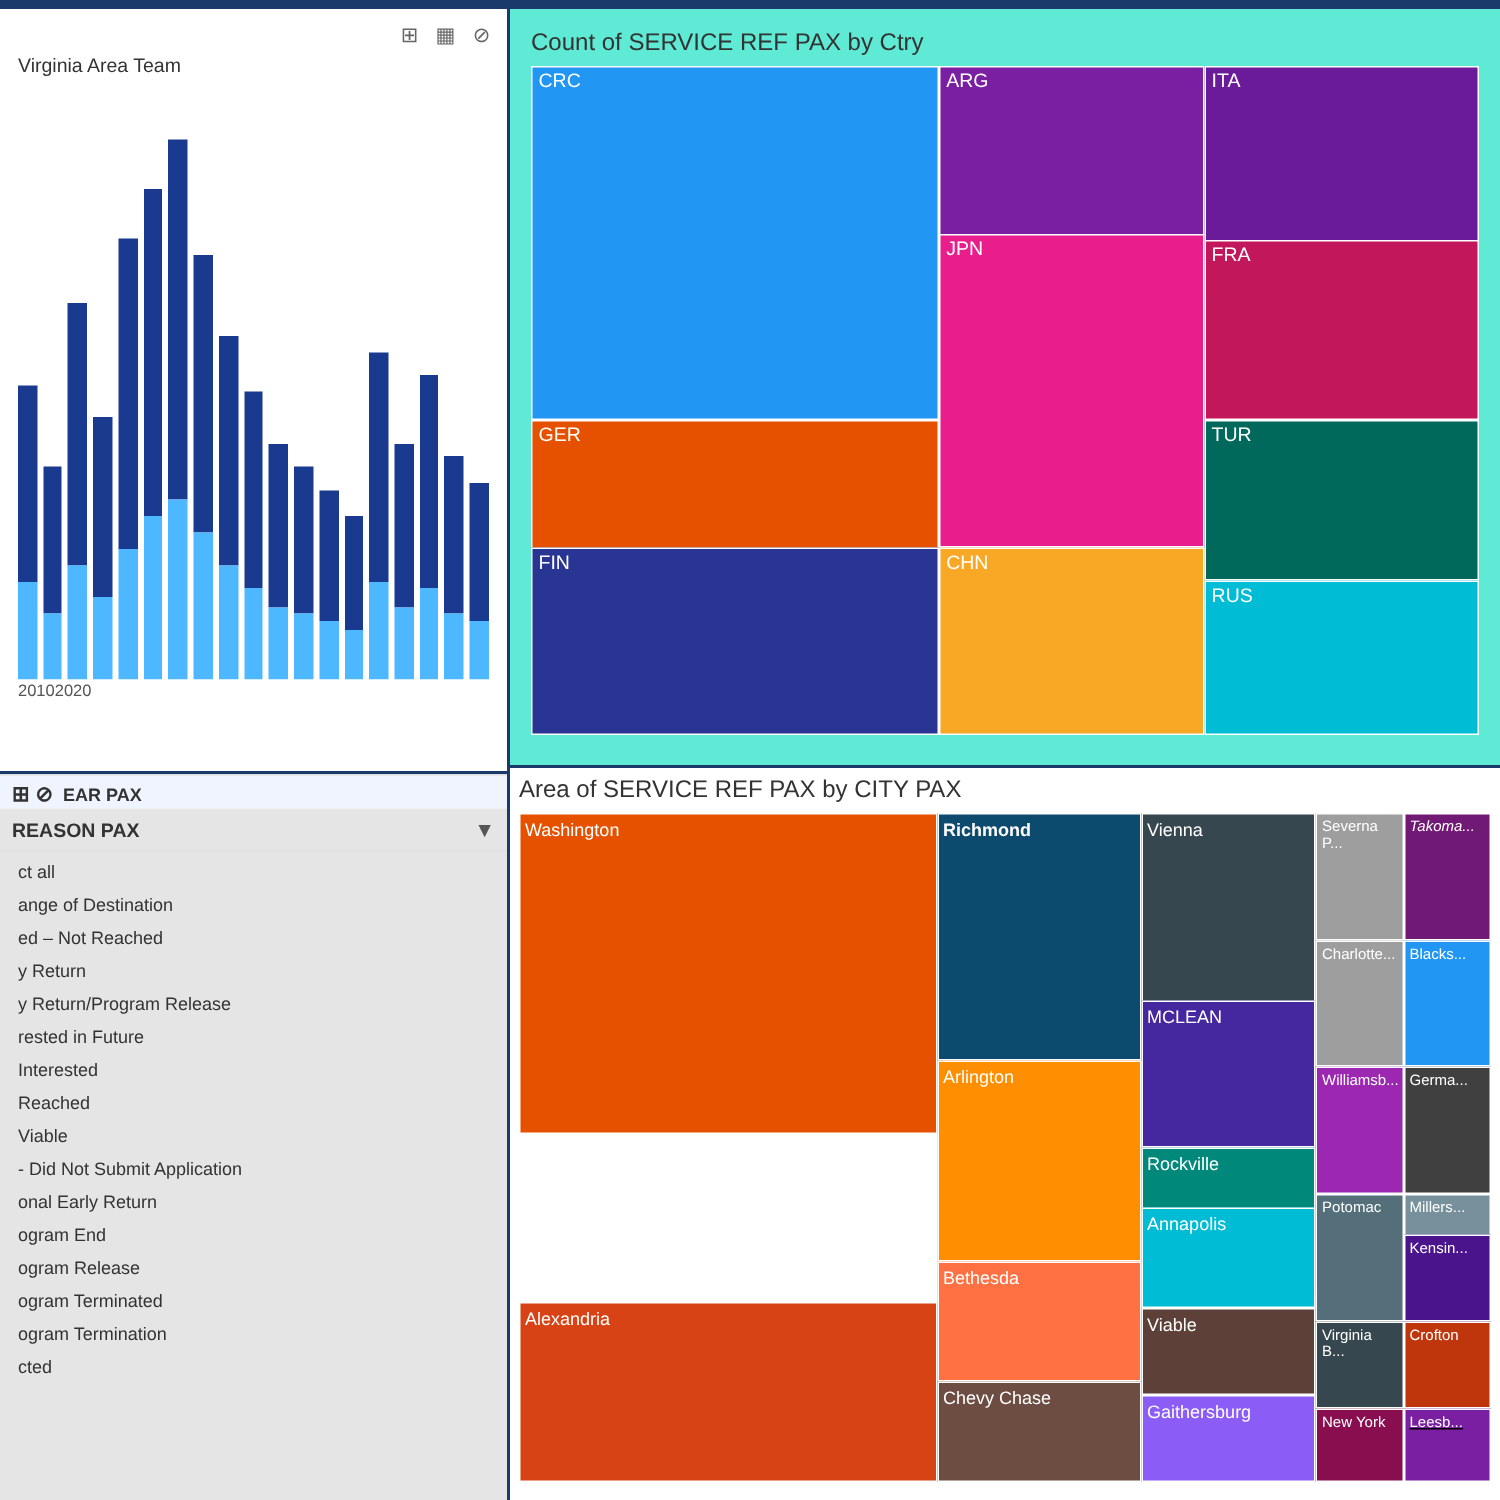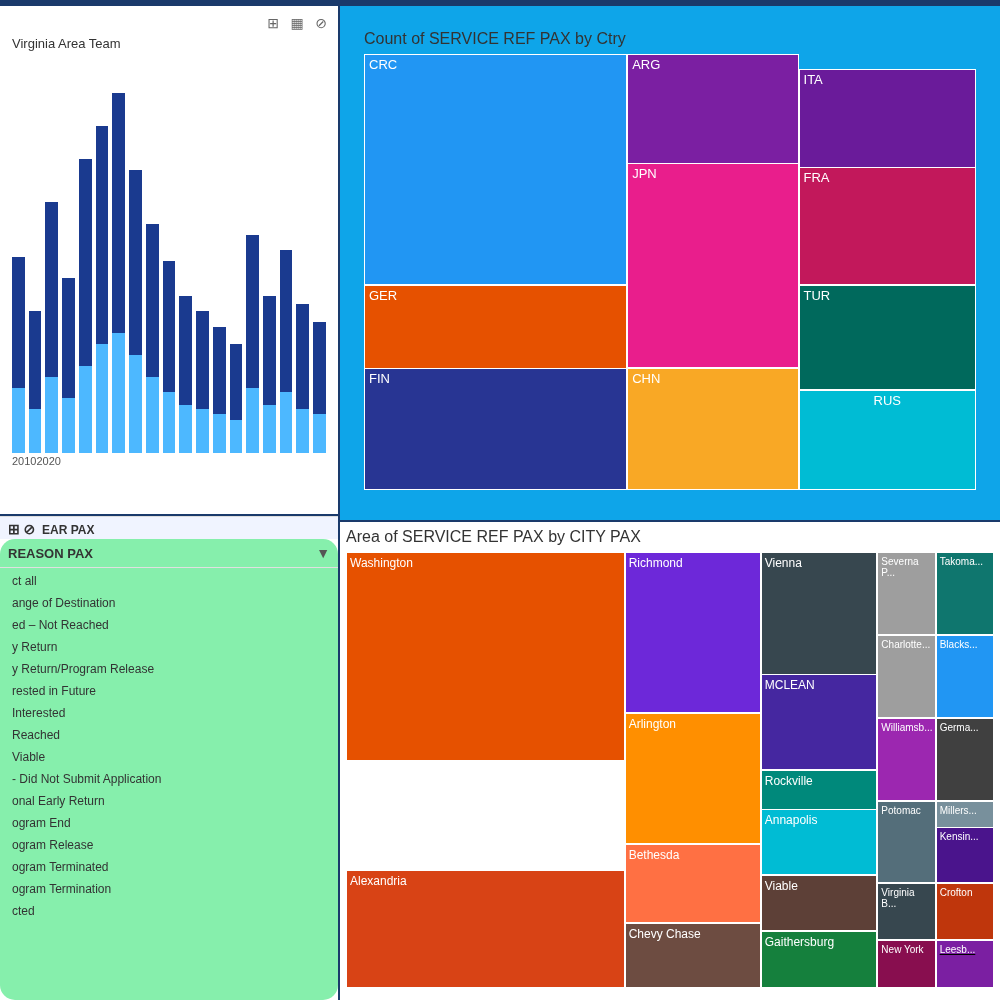--- a/index.html
+++ b/index.html
@@ -19,32 +19,32 @@
 
     .chart-title { font-size: 13px; color: #333; font-weight: 500; margin-bottom: 2px; padding-left: 4px; }
 
     .bar-chart-area { position: relative; height: 400px; display: flex; align-items: flex-end; padding: 0 4px; gap: 4px; overflow: hidden; }
 
     .x-axis { display: flex; padding: 2px 4px 0 4px; font-size: 11px; color: #555; }
 
     .chart-label { font-size: 12px; font-weight: 600; color: #333; padding: 4px 8px 2px 8px; background: #f0f4ff; border-top: 1px solid #ddd; }
 
     
-    .filter-section { flex: 1; overflow: hidden; display: flex; flex-direction: column; background: #86efac; border-radius: 15px; }
+    .filter-section { flex: 1; overflow: hidden; display: flex; flex-direction: column; background: #e5e5e5; }
     .filter-header { display: flex; justify-content: space-between; align-items: center; padding: 6px 8px; border-bottom: 1px solid #e0e0e0; }
     .filter-title { font-size: 13px; font-weight: 600; color: #333; }
     .filter-dropdown-icon { font-size: 14px; color: #555; cursor: pointer; }
     .filter-list { overflow-y: auto; flex: 1; padding: 2px 0; }
     .filter-item { padding: 4px 12px; font-size: 12px; color: #333; cursor: pointer; white-space: nowrap; overflow: hidden; text-overflow: ellipsis; }
 
     
     .right-panel { flex: 1; display: flex; flex-direction: column; }
 
     
-    .treemap-section { flex: 1; border-bottom: 2px solid #1a3a6b; padding: 24px; background: #0ea5e9; position: relative; }
+    .treemap-section { flex: 1; border-bottom: 2px solid #1a3a6b; padding: 14px; background: #5eead4; position: relative; }
     .treemap-title { font-size: 16px; font-weight: 400; color: #333; margin-bottom: 6px; }
 
     .treemap-container { position: relative; width: 100%; height: calc(100% - 30px); }
 
     
     .treemap-section2 { flex: 1; padding: 6px; background: #fff; position: relative; }
 
     .tm-label { color: #fff; font-size: 13px; font-weight: 400; padding: 4px; line-height: 1.2; }
 
   </style>
@@ -182,47 +182,47 @@
 
   </div>
 
   <div class="right-panel">
 
     <div class="treemap-section">
       <div class="treemap-title">Count of SERVICE REF PAX by Ctry</div>
       <div class="treemap-container" id="treemap1-render">
           <div style="position: absolute; left: 0%; top: 0%; width: 43%; height: 53%; background: rgb(33, 150, 243); border: 1px solid rgb(255, 255, 255);"><span class="tm-label">CRC</span></div>
           <div style="position: absolute; left: 43%; top: 0%; width: 28%; height: 35%; background: rgb(123, 31, 162); border: 1px solid rgb(255, 255, 255);"><span class="tm-label">ARG</span></div>
-          <div style="position: absolute; left: 71%; top: 0%; width: 29%; height: 35%; background: rgb(106, 27, 154); border: 1px solid rgb(255, 255, 255); margin-top: 15px;"><span class="tm-label">ITA</span></div>
+          <div style="position: absolute; left: 71%; top: 0%; width: 29%; height: 35%; background: rgb(106, 27, 154); border: 1px solid rgb(255, 255, 255);"><span class="tm-label">ITA</span></div>
           <div style="position: absolute; left: 71%; top: 26%; width: 29%; height: 27%; background: rgb(194, 24, 91); border: 1px solid rgb(255, 255, 255);"><span class="tm-label">FRA</span></div>
           <div style="position: absolute; left: 43%; top: 25%; width: 28%; height: 47%; background: rgb(233, 30, 140); border: 1px solid rgb(255, 255, 255);"><span class="tm-label">JPN</span></div>
           <div style="position: absolute; left: 71%; top: 53%; width: 29%; height: 24%; background: rgb(0, 105, 92); border: 1px solid rgb(255, 255, 255);"><span class="tm-label">TUR</span></div>
           <div style="position: absolute; left: 0%; top: 53%; width: 43%; height: 37%; background: rgb(230, 81, 0); border: 1px solid rgb(255, 255, 255);"><span class="tm-label">GER</span></div>
           <div style="position: absolute; left: 0%; top: 72%; width: 43%; height: 28%; background: rgb(40, 53, 147); border: 1px solid rgb(255, 255, 255);"><span class="tm-label">FIN</span></div>
           <div style="position: absolute; left: 43%; top: 72%; width: 28%; height: 28%; background: rgb(249, 168, 37); border: 1px solid rgb(255, 255, 255);"><span class="tm-label">CHN</span></div>
-          <div style="position: absolute; left: 71%; top: 77%; width: 29%; height: 23%; background: rgb(0, 188, 212); border: 1px solid rgb(255, 255, 255); text-align: center;"><span class="tm-label">RUS</span></div>
+          <div style="position: absolute; left: 71%; top: 77%; width: 29%; height: 23%; background: rgb(0, 188, 212); border: 1px solid rgb(255, 255, 255);"><span class="tm-label">RUS</span></div>
         </div>
     </div>
 
     <div class="treemap-section2">
       <div class="treemap-title">Area of SERVICE REF PAX by CITY PAX</div>
       <div class="treemap-container" id="treemap2-render">
           <div style="position: absolute; left: 0%; top: 0%; width: 43%; height: 48%; background: rgb(230, 81, 0); border: 1px solid rgb(255, 255, 255); overflow: hidden;">
             <span style="color: rgb(255, 255, 255); font-size: 12px; padding: 3px; display: block; font-family: &quot;Segoe UI&quot;, Arial, sans-serif;">Washington</span>
           </div>
-          <div style="position: absolute; left: 43%; top: 0%; width: 21%; height: 37%; background: #6d28d9; border: 1px solid rgb(255, 255, 255); overflow: hidden;">
+          <div style="position: absolute; left: 43%; top: 0%; width: 21%; height: 37%; background: #0c4a6e; border: 1px solid rgb(255, 255, 255); overflow: hidden; font-weight: bold;">
             <span style="color: rgb(255, 255, 255); font-size: 12px; padding: 3px; display: block; font-family: &quot;Segoe UI&quot;, Arial, sans-serif;">Richmond</span>
           </div>
           <div style="position: absolute; left: 64%; top: 0%; width: 18%; height: 37%; background: rgb(55, 71, 79); border: 1px solid rgb(255, 255, 255); overflow: hidden;">
             <span style="color: rgb(255, 255, 255); font-size: 12px; padding: 3px; display: block; font-family: &quot;Segoe UI&quot;, Arial, sans-serif;">Vienna</span>
           </div>
           <div style="position: absolute; left: 82%; top: 0%; width: 9%; height: 19%; background: rgb(158, 158, 158); border: 1px solid rgb(255, 255, 255); overflow: hidden;">
             <span style="color: rgb(255, 255, 255); font-size: 10px; padding: 3px; display: block; font-family: &quot;Segoe UI&quot;, Arial, sans-serif;">Severna P...</span>
           </div>
-          <div style="position: absolute; left: 91%; top: 0%; width: 9%; height: 19%; background: #0f766e; border: 1px solid rgb(255, 255, 255); overflow: hidden;">
+          <div style="position: absolute; left: 91%; top: 0%; width: 9%; height: 19%; background: #701a75; border: 1px solid rgb(255, 255, 255); overflow: hidden; font-style: italic;">
             <span style="color: rgb(255, 255, 255); font-size: 10px; padding: 3px; display: block; font-family: &quot;Segoe UI&quot;, Arial, sans-serif;">Takoma...</span>
           </div>
           <div style="position: absolute; left: 64%; top: 28%; width: 18%; height: 22%; background: rgb(69, 39, 160); border: 1px solid rgb(255, 255, 255); overflow: hidden;">
             <span style="color: rgb(255, 255, 255); font-size: 12px; padding: 3px; display: block; font-family: &quot;Segoe UI&quot;, Arial, sans-serif;">MCLEAN</span>
           </div>
           <div style="position: absolute; left: 82%; top: 19%; width: 9%; height: 19%; background: rgb(158, 158, 158); border: 1px solid rgb(255, 255, 255); overflow: hidden;">
             <span style="color: rgb(255, 255, 255); font-size: 10px; padding: 3px; display: block; font-family: &quot;Segoe UI&quot;, Arial, sans-serif;">Charlotte...</span>
           </div>
           <div style="position: absolute; left: 91%; top: 19%; width: 9%; height: 19%; background: rgb(33, 150, 243); border: 1px solid rgb(255, 255, 255); overflow: hidden;">
             <span style="color: rgb(255, 255, 255); font-size: 10px; padding: 3px; display: block; font-family: &quot;Segoe UI&quot;, Arial, sans-serif;">Blacks...</span>
@@ -277,21 +277,21 @@
           </div>
           <div style="position: absolute; left: 91%; top: 63%; width: 9%; height: 13%; background: rgb(74, 20, 140); border: 1px solid rgb(255, 255, 255); overflow: hidden;">
             <span style="color: rgb(255, 255, 255); font-size: 10px; padding: 3px; display: block; font-family: &quot;Segoe UI&quot;, Arial, sans-serif;">Kensin...</span>
           </div>
           <div style="position: absolute; left: 0%; top: 73%; width: 43%; height: 27%; background: rgb(216, 67, 21); border: 1px solid rgb(255, 255, 255); overflow: hidden;">
             <span style="color: rgb(255, 255, 255); font-size: 12px; padding: 3px; display: block; font-family: &quot;Segoe UI&quot;, Arial, sans-serif;">Alexandria</span>
           </div>
           <div style="position: absolute; left: 43%; top: 85%; width: 21%; height: 15%; background: rgb(109, 76, 65); border: 1px solid rgb(255, 255, 255); overflow: hidden;">
             <span style="color: rgb(255, 255, 255); font-size: 12px; padding: 3px; display: block; font-family: &quot;Segoe UI&quot;, Arial, sans-serif;">Chevy Chase</span>
           </div>
-          <div style="position: absolute; left: 64%; top: 87%; width: 18%; height: 13%; background: #15803d; border: 1px solid rgb(255, 255, 255); overflow: hidden;">
+          <div style="position: absolute; left: 64%; top: 87%; width: 18%; height: 13%; background: #8b5cf6; border: 1px solid rgb(255, 255, 255); overflow: hidden;">
             <span style="color: rgb(255, 255, 255); font-size: 12px; padding: 3px; display: block; font-family: &quot;Segoe UI&quot;, Arial, sans-serif;">Gaithersburg</span>
           </div>
           <div style="position: absolute; left: 82%; top: 89%; width: 9%; height: 11%; background: rgb(136, 14, 79); border: 1px solid rgb(255, 255, 255); overflow: hidden;">
             <span style="color: rgb(255, 255, 255); font-size: 10px; padding: 3px; display: block; font-family: &quot;Segoe UI&quot;, Arial, sans-serif;">New York</span>
           </div>
           <div style="position: absolute; left: 91%; top: 89%; width: 9%; height: 11%; background: rgb(123, 31, 162); border: 1px solid rgb(255, 255, 255); overflow: hidden; text-decoration: underline;">
             <span style="color: rgb(255, 255, 255); font-size: 10px; padding: 3px; display: block; font-family: &quot;Segoe UI&quot;, Arial, sans-serif;">Leesb...</span>
           </div>
         </div>
     </div>

